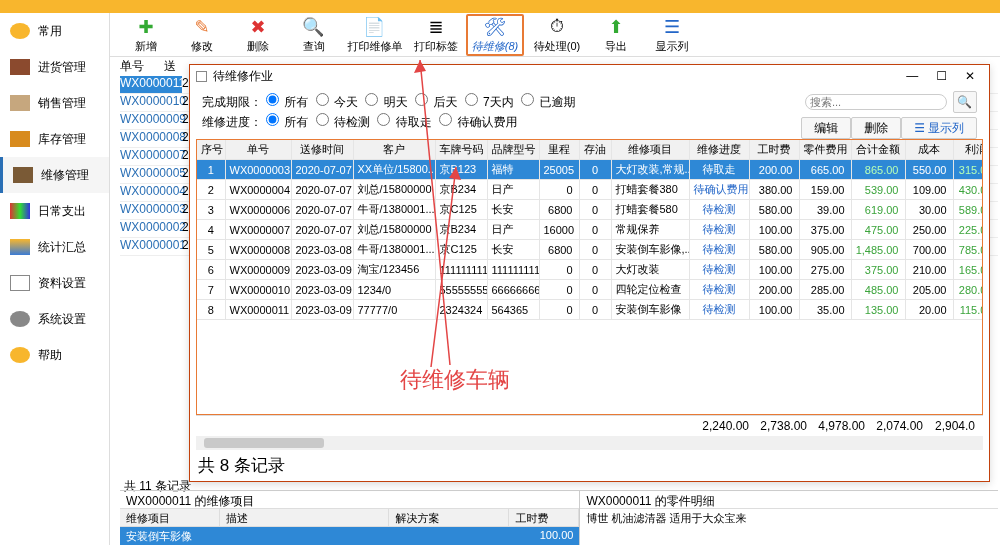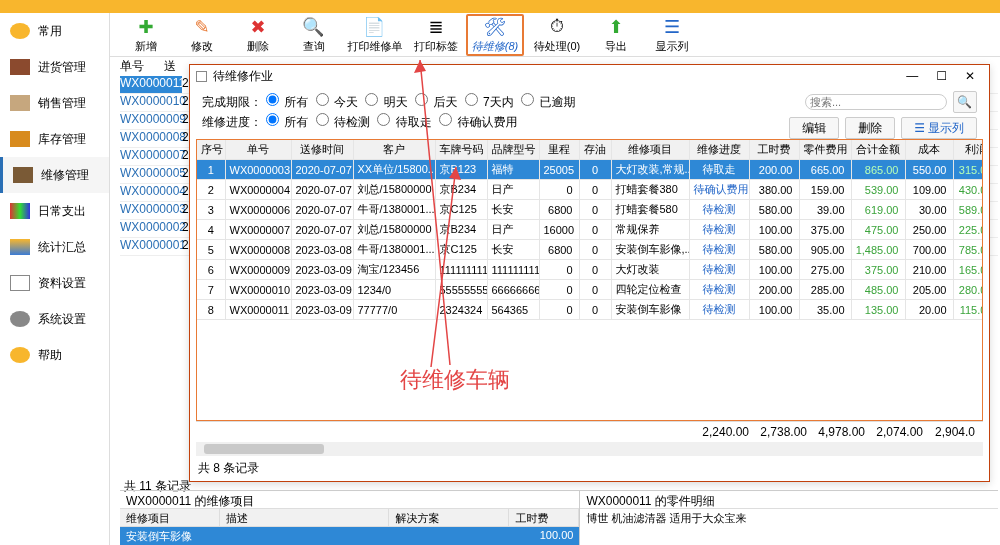--- a/index.html
+++ b/index.html
@@ -30,41 +30,41 @@
 .modal-title { height: 22px; display: flex; align-items: center; padding: 0 6px; font-size: 12px; }
 .modal-title .wid { width: 11px; height: 11px; margin-right: 6px; border: 1px solid #888; }
 .win-ctrls { margin-left: auto; display: flex; gap: 10px; font-size: 13px; padding-right: 4px; }
 .win-ctrls span { cursor: pointer; padding: 0 4px; }
 
 .filter-bar { padding: 6px 12px 2px 12px; display: flex; align-items: center; }
 .filter-bar input[type=radio] { margin: 0 2px 0 4px; }
 .search-row { position: absolute; right: 12px; top: 26px; display: flex; gap: 6px; align-items: center; }
 .search-row input { width: 142px; height: 16px; border: 1px solid #ccc; padding: 0 4px; font-size: 11px; border-radius: 8px; }
 .search-row .icb { width: 24px; height: 22px; border: 1px solid #ccc; border-radius: 2px; display: flex; align-items: center; justify-content: center; background: #f7f7f7; cursor: pointer; }
-.btn-row { position: absolute; right: 12px; top: 52px; display: flex; gap: 6px; }
+.btn-row { position: absolute; right: 12px; top: 52px; display: flex; }
 .btn { height: 22px; padding: 0 12px; border: 1px solid #ccc; border-radius: 2px; background: #f7f7f7; cursor: pointer; display: flex; align-items: center; font-size: 12px; }
 .btn.show { color: #2366c8; }
 
 .table-wrap { flex: 1; margin: 6px 6px 0 6px; border: 1px solid #e87a35; overflow: hidden; position: relative; }
 table { border-collapse: collapse; width: 100%; table-layout: fixed; }
 th, td { border-right: 1px solid #e5e5e5; border-bottom: 1px solid #e5e5e5; padding: 2px 4px; height: 19px; font-size: 11px; white-space: nowrap; overflow: hidden; }
 th { background: #f1f1f1; font-weight: normal; text-align: center; }
 td { text-align: center; }
 td.right { text-align: right; padding-right: 6px; }
 td.left { text-align: left; }
 tr.sel td { background: #2e88d6 !important; color: #fff; }
 tr.sel td.green { color: #b6ffb6; }
 .blue { color: #2366c8; }
 .green { color: #3ba43b; }
 
 .totals-bar { height: 20px; border-top: 1px solid #ddd; display: flex; align-items: center; font-size: 11px; padding-right: 8px; margin: 0 6px; }
 .totals-bar span { text-align: right; }
 .scroll-ph { height: 14px; background: #f0f0f0; margin: 1px 6px 0 6px; position: relative; }
 .scroll-thumb { position: absolute; left: 8px; top: 2px; width: 120px; height: 10px; background: #c9c9c9; border-radius: 3px; }
-.count-bar { padding: 4px 8px; font-size: 12px; }
+.count-bar { padding: 4px 8px; font-size: 17px; }
 
 .bg-count { position: absolute; left: 124px; top: 478px; font-size: 12px; }
 
 .bottom-panel { position: absolute; left: 120px; right: 2px; bottom: 0; height: 55px; display: flex; border-top: 1px solid #ccc; }
 .bp-left { flex: 1.1; border-right: 1px solid #ccc; }
 .bp-right { flex: 1; }
 .bp-head { height: 18px; padding: 2px 6px; font-size: 12px; border-bottom: 1px solid #ddd; }
 .bp-cols { display: flex; height: 18px; background: #f1f1f1; border-bottom: 1px solid #ddd; }
 .bp-cols div { border-right: 1px solid #ddd; padding: 2px 6px; font-size: 11px; }
 .bp-row { display: flex; height: 18px; }

